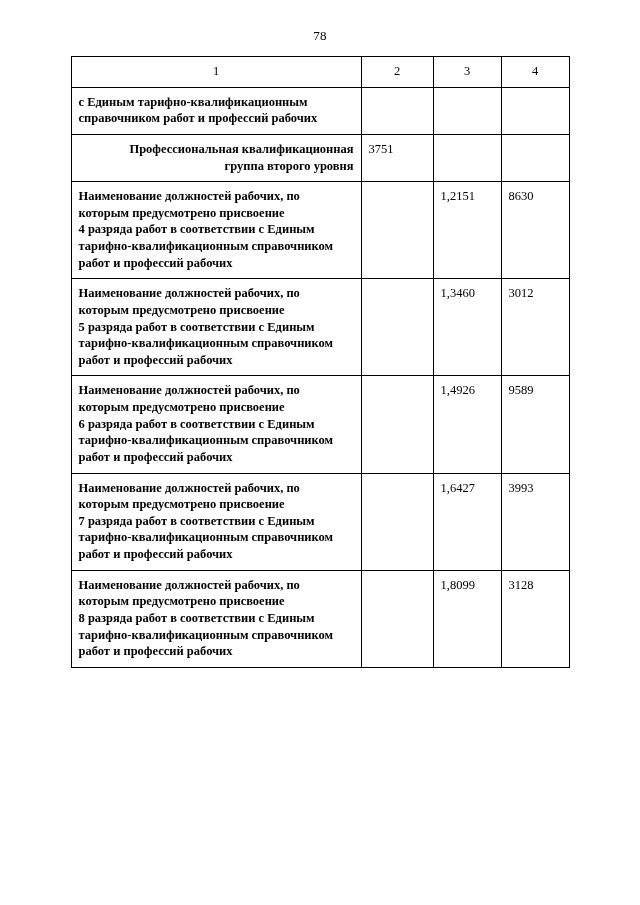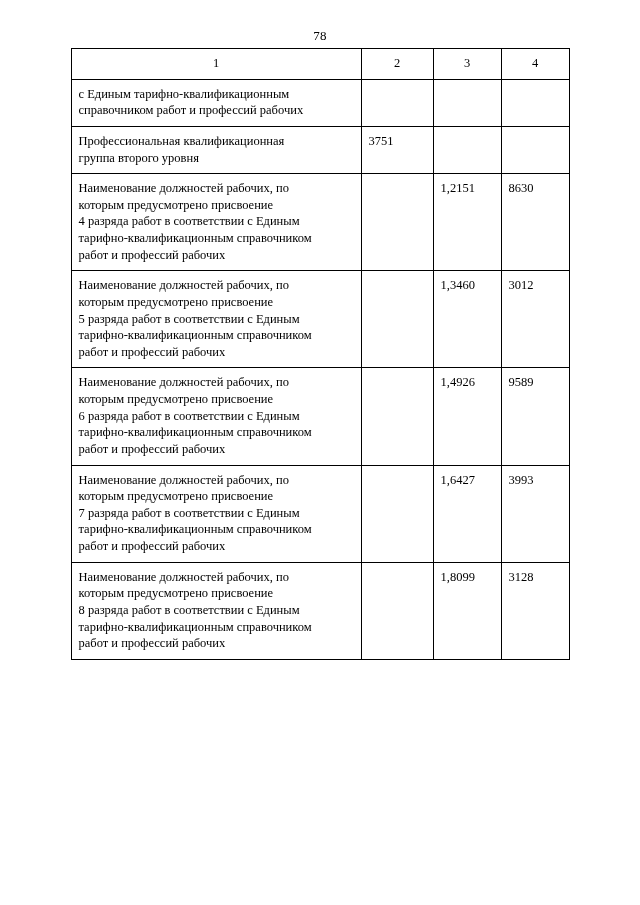--- a/index.html
+++ b/index.html
@@ -18,21 +18,21 @@
     width: 640px;
     height: 905px;
     box-sizing: border-box;
     padding: 0;
     position: relative;
   }
   .page-number {
     text-align: center;
     font-size: 13px;
     margin-top: 28px;
-    margin-bottom: 4px;
+    margin-bottom: 12px;
     letter-spacing: 0.2px;
   }
   table.doc-table {
     border-collapse: collapse;
     margin: 0 auto;
     width: 498px;
     table-layout: fixed;
   }
   table.doc-table td {
     border: 1px solid #000000;
@@ -51,23 +51,24 @@
     padding: 8px 4px 9px 4px;
     font-size: 13px;
     vertical-align: middle;
   }
   td.num {
     vertical-align: top;
     padding-top: 6px;
   }
   .cell-text {
     white-space: pre-line;
+    font-weight: bold;
   }
   td.group {
-    text-align: left;
+    text-align: right;
     padding-left: 18px;
     padding-right: 18px;
   }
   td.group .cell-text {
     display: block;
   }
 </style>
 </head>
 <body>
 

